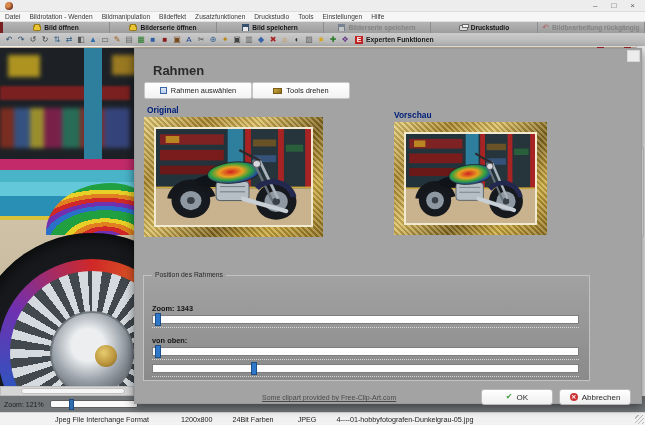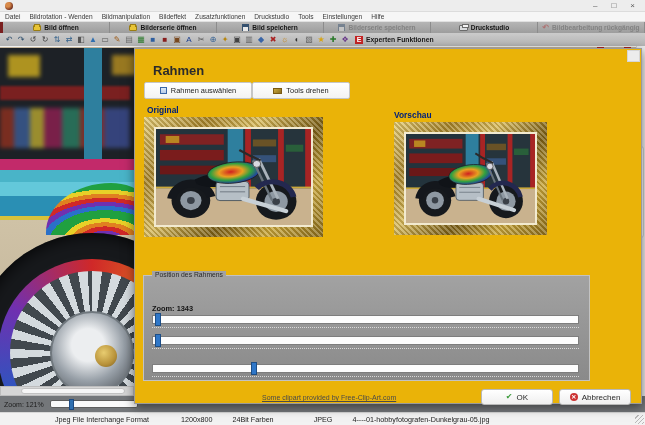--- a/index.html
+++ b/index.html
@@ -83,26 +83,26 @@
 
   
   .zoomstrip { position:absolute; left:0; top:396px; width:645px; height:16px; background:#74777a; display:flex; align-items:center; }
   .zoomlabel { font-size:7px; color:#1c1c1c; margin-left:4px; }
   .zoomtrack { position:relative; margin-left:6px; width:88px; height:8px; background:#fafafa; border:1px solid #5e5e5e; border-radius:2px; }
   .zoomthumb { position:absolute; left:18px; top:-2px; width:5px; height:11px; background:#2f6fb0; border:1px solid #1d4a80; }
 
   
   .statusbar { position:absolute; left:0; top:412px; width:645px; height:13px; background:#f2f2f2; border-top:1px solid #d8d8d8; display:flex; align-items:center; font-size:7.2px; color:#222; }
   .statusbar .sfield { margin-right:0; }
-  .sb-format { margin-left:55px; } .sb-dim { margin-left:32px; } .sb-depth { margin-left:20px; } .sb-type { margin-left:40px; } .sb-file { margin-left:20px; }
+  .sb-format { margin-left:55px; } .sb-dim { margin-left:32px; } .sb-depth { margin-left:20px; } .sb-type { margin-left:24px; } .sb-file { margin-left:20px; }
   .grip { position:absolute; right:1px; bottom:1px; width:9px; height:9px;
       background:repeating-linear-gradient(135deg, transparent 0 2px, #b8b8b8 2px 3px); }
 
   
-  .dialog { position:absolute; left:134px; top:48px; width:508px; height:356px; background:#eab308; border:1px solid #9a9a9a; box-shadow:0 3px 10px rgba(0,0,0,.5); }
+  .dialog { position:absolute; left:134px; top:48px; width:508px; height:356px; background:#a3a3a3; border:1px solid #9a9a9a; box-shadow:0 3px 10px rgba(0,0,0,.5); }
   .dlg-close { position:absolute; right:1px; top:1px; width:13px; height:12px; background:#ececec; border:1px solid #d6d6d6; }
   .dlg-title { position:absolute; left:18px; top:14px; font-size:13px; font-weight:bold; color:#2b2b2b; }
   .dlg-btnrow { position:absolute; left:9px; top:33px; display:flex; gap:0; }
   .dlg-btn { height:17px; display:flex; align-items:center; justify-content:center; gap:4px; background:linear-gradient(#ffffff,#f3f3f3); border:1px solid #c6c6c6; border-radius:2px; font-size:7.4px; color:#222; }
   .dlg-btn.sel { width:108px; } .dlg-btn.rot { width:98px; }
   .icon-frame-select { width:7px; height:7px; border:1px solid #3a66a8; background:linear-gradient(#dce8f6,#b8cce8); }
   .icon-frame-rotate { width:9px; height:6px; border:1px solid #7a5a14; background:linear-gradient(135deg,#caa83c,#8a6d1f); }
   .imglabel { position:absolute; font-size:8.4px; font-weight:bold; color:#00217a; }
   .lbl-orig { left:12px; top:56px; } .lbl-prev { left:259px; top:61px; }
 
@@ -357,20 +357,21 @@
       <span class="legend">Position des Rahmens</span>
       <div id="sliders-host">
           <div class="srow" style="top: 8px;">
             <div class="slabel">Zoom: 1343</div>
             <div class="strack">
               <div class="sthumb" style="left: 0.5%;"></div>
             </div>
             <div class="sticks"></div>
           </div>
           <div class="srow" style="top: 40px;">
+            <div class="slabel">von oben:</div>
             <div class="strack">
               <div class="sthumb" style="left: 0.5%;"></div>
             </div>
             <div class="sticks"></div>
           </div>
           <div class="srow" style="top: 68px;">
             <div class="strack">
               <div class="sthumb" style="left: 23%;"></div>
             </div>
             <div class="sticks"></div>

